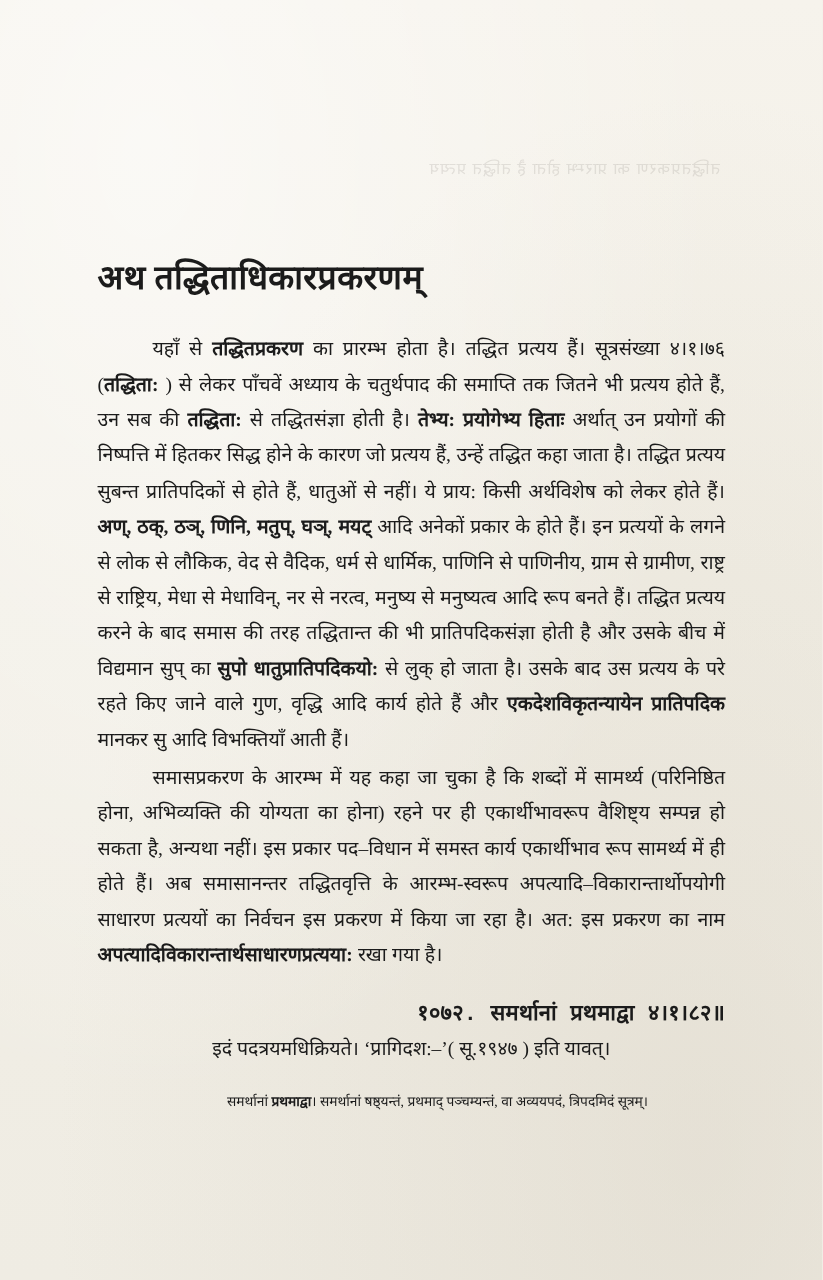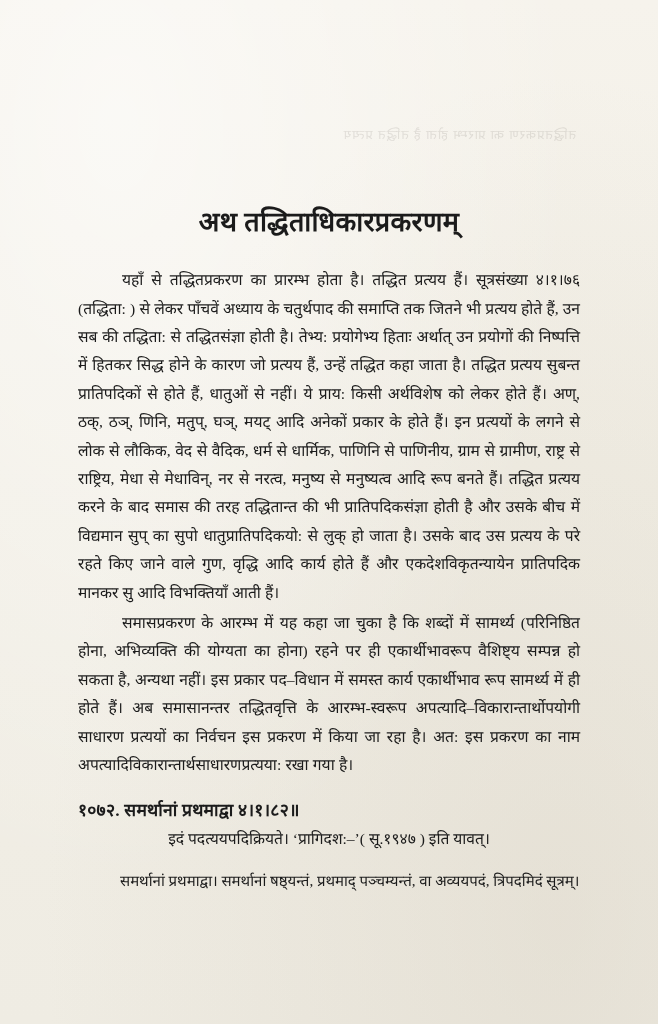--- a/index.html
+++ b/index.html
@@ -34,21 +34,20 @@
     font-size: 13px;
     line-height: 30px;
     color: rgba(120,115,105,0.17);
     letter-spacing: 1px;
     transform: scaleX(-1);
     user-select: none;
     pointer-events: none;
   }
   .title-block {
     padding-top: 205px;
-    text-align: center;
   }
   h1.main-title {
     margin: 0;
     font-size: 27px;
     font-weight: bold;
     letter-spacing: 0.3px;
     line-height: 1.3;
   }
   h2.sub-title {
     margin: 10px 0 0 0;
@@ -63,40 +62,41 @@
     line-height: 28.4px;
     text-align: justify;
     text-justify: inter-word;
     word-spacing: 0.3px;
   }
   .para {
     margin: 0 0 2px 0;
     text-indent: 44px;
   }
   b, .bold {
-    font-weight: normal;
+    font-weight: bold;
   }
   .sutra-head {
     margin-top: 18px;
-    text-align: left;
+    text-align: right;
     font-size: 17.5px;
     font-weight: bold;
     letter-spacing: 0.2px;
+    font-family: Liberation Mono, monospace;
   }
   .sutra-line {
     margin: 4px 0 0 0;
     font-size: 15.6px;
     line-height: 27px;
     text-align: center;
   }
   .gloss {
     margin-top: 16px;
-    font-size: 15px;
+    font-size: 11px;
     line-height: 27px;
-    text-align: left;
+    text-align: center;
   }
   .gloss .para {
     text-indent: 42px;
   }
 </style>
 </head>
 <body>
 
 <div class="page">
 
@@ -105,19 +105,19 @@
   <div class="title-block">
     <h1 class="main-title">अथ तद्धिताधिकारप्रकरणम्</h1>
   </div>
 
   <div class="body-text">
     <p class="para" id="para-1"><span>यहाँ से </span><span class="bold">तद्धितप्रकरण</span><span> का प्रारम्भ होता है। तद्धित प्रत्यय हैं। सूत्रसंख्या ४।१।७६ (</span><span class="bold">तद्धिता:</span><span> ) से लेकर पाँचवें अध्याय के चतुर्थपाद की समाप्ति तक जितने भी प्रत्यय होते हैं, उन सब की </span><span class="bold">तद्धिता:</span><span> से तद्धितसंज्ञा होती है। </span><span class="bold">तेभ्य: प्रयोगेभ्य हिताः</span><span> अर्थात् उन प्रयोगों की निष्पत्ति में हितकर सिद्ध होने के कारण जो प्रत्यय हैं, उन्हें तद्धित कहा जाता है। तद्धित प्रत्यय सुबन्त प्रातिपदिकों से होते हैं, धातुओं से नहीं। ये प्राय: किसी अर्थविशेष को लेकर होते हैं। </span><span class="bold">अण्, ठक्, ठञ्, णिनि, मतुप्, घञ्, मयट्</span><span> आदि अनेकों प्रकार के होते हैं। इन प्रत्ययों के लगने से लोक से लौकिक, वेद से वैदिक, धर्म से धार्मिक, पाणिनि से पाणिनीय, ग्राम से ग्रामीण, राष्ट्र से राष्ट्रिय, मेधा से मेधाविन्, नर से नरत्व, मनुष्य से मनुष्यत्व आदि रूप बनते हैं। तद्धित प्रत्यय करने के बाद समास की तरह तद्धितान्त की भी प्रातिपदिकसंज्ञा होती है और उसके बीच में विद्यमान सुप् का </span><span class="bold">सुपो धातुप्रातिपदिकयो:</span><span> से लुक् हो जाता है। उसके बाद उस प्रत्यय के परे रहते किए जाने वाले गुण, वृद्धि आदि कार्य होते हैं और </span><span class="bold">एकदेशविकृतन्यायेन प्रातिपदिक</span><span> मानकर सु आदि विभक्तियाँ आती हैं।</span></p>
     <p class="para" id="para-2"><span>समासप्रकरण के आरम्भ में यह कहा जा चुका है कि शब्दों में सामर्थ्य (परिनिष्ठित होना, अभिव्यक्ति की योग्यता का होना) रहने पर ही एकार्थीभावरूप वैशिष्ट्य सम्पन्न हो सकता है, अन्यथा नहीं। इस प्रकार पद–विधान में समस्त कार्य एकार्थीभाव रूप सामर्थ्य में ही होते हैं। अब समासानन्तर तद्धितवृत्ति के आरम्भ-स्वरूप अपत्यादि–विकारान्तार्थोपयोगी साधारण प्रत्ययों का निर्वचन इस प्रकरण में किया जा रहा है। अत: इस प्रकरण का नाम </span><span class="bold">अपत्यादिविकारान्तार्थसाधारणप्रत्यया:</span><span> रखा गया है।</span></p>
   </div>
 
   <div class="sutra-head">१०७२. समर्थानां प्रथमाद्वा ४।१।८२॥</div>
-  <p class="sutra-line">इदं पदत्ययपदिक्रियते। ‘प्रागिदश:–’( सू.१९४७ ) इति यावत्।</p>
+  <p class="sutra-line">इदं पदत्रयमधिक्रियते। ‘प्रागिदश:–’( सू.१९४७ ) इति यावत्।</p>
 
   <div class="gloss">
     <p class="para" id="gloss-1"><span>समर्थानां </span><span class="bold">प्रथमाद्वा</span><span>। समर्थानां षष्ठ्यन्तं, प्रथमाद् पञ्चम्यन्तं, वा अव्ययपदं, त्रिपदमिदं सूत्रम्।</span></p>
   </div>
 
 </div>
 
 </body></html>

